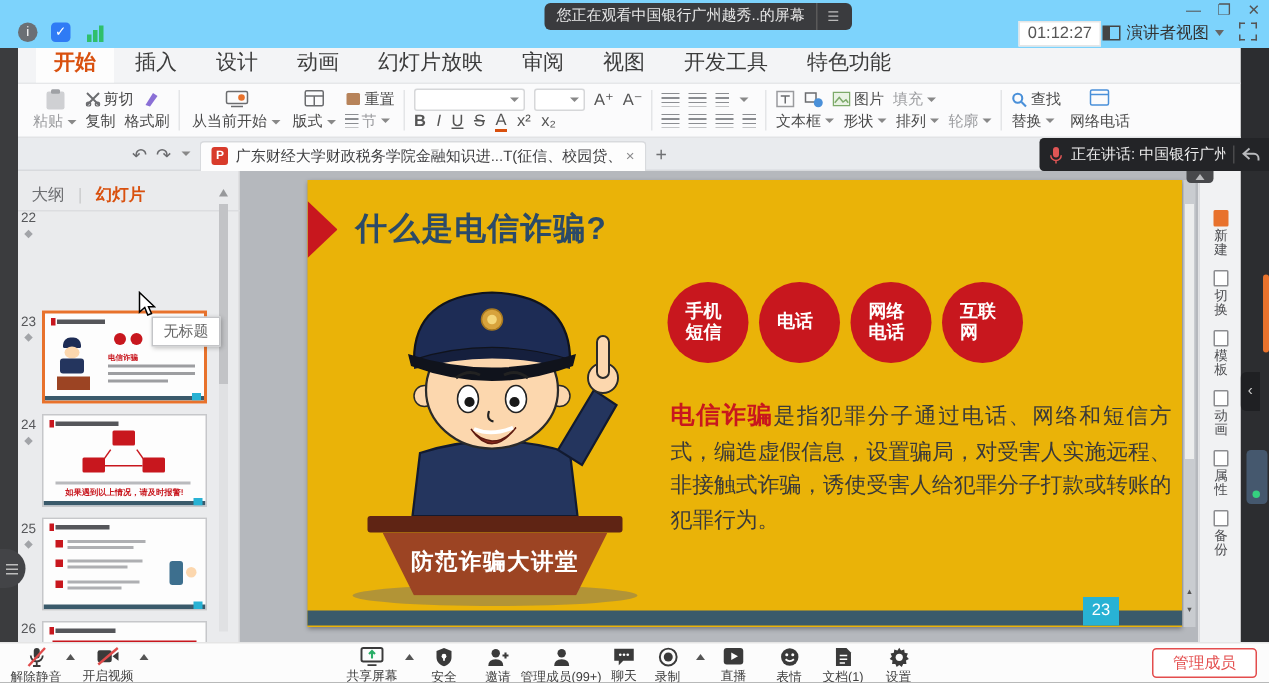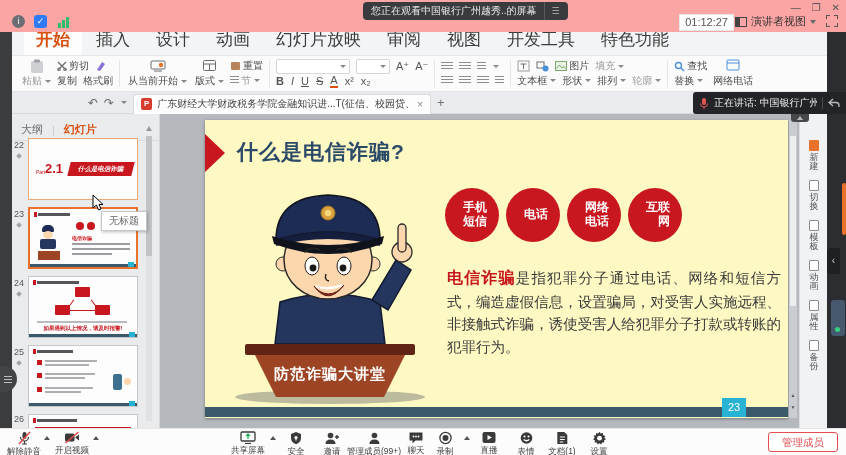--- a/index.html
+++ b/index.html
@@ -2,21 +2,21 @@
 <html><head>
 <meta charset="utf-8">
 <style>
   * { margin:0; padding:0; box-sizing:border-box; }
   html,body { background:#888; }
   body { font-family:"Liberation Sans","DejaVu Sans",sans-serif; }
   .screen { position:relative; width:846px; height:455px; background:#fff; overflow:hidden;
             font-family:"Liberation Sans","DejaVu Sans",sans-serif; }
 
   
-  .topbar { position:absolute; left:0; top:0; width:846px; height:32px; background:#fca5a5; z-index:40; }
+  .topbar { position:absolute; left:0; top:0; width:846px; height:32px; background:#7dd3fc; z-index:40; }
   .banner-pill { position:absolute; left:363px; top:2px; height:18px; background:#3a3b3e; border-radius:4px;
                  color:#e8e8e8; font-size:10px; line-height:18px; padding:0 8px; display:flex; align-items:center; gap:7px; white-space:nowrap; }
   .banner-menu { color:#bbb; font-size:9px; border-left:1px solid #5a5a5a; padding-left:7px; }
   .win-controls { position:absolute; right:6px; top:2px; display:flex; gap:11px; color:#555; font-size:10px; }
   .win-controls span { cursor:default; }
   .top-row { position:absolute; left:0; top:12px; width:846px; height:20px; }
   .tb-ico { position:absolute; top:3px; width:13px; height:13px; border-radius:3px; }
   .ico-info { left:12px; background:#6b6f74; border-radius:50%; color:#fff; font-size:9px; text-align:center; line-height:13px; }
   .ico-shield { left:34px; background:#2f7bf5; color:#fff; font-size:9px; text-align:center; line-height:13px; }
   .ico-signal { left:58px; display:flex; align-items:flex-end; gap:1px; }
@@ -40,21 +40,21 @@
                   color:#cfcfcf; font-size:10px; text-align:center; line-height:26px; z-index:6; }
   .video-sliver { position:absolute; right:1px; top:300px; width:14px; height:36px; background:#45586e; border-radius:3px; z-index:6; }
   .video-sliver:after { content:""; position:absolute; left:4px; bottom:4px; width:5px; height:5px; border-radius:50%; background:#35d07f; }
   .left-handle { position:absolute; left:0; top:366px; width:17px; height:26px; background:#434447; border-radius:0 13px 13px 0; z-index:8;
                  display:flex; flex-direction:column; justify-content:center; gap:2px; padding-left:4px; }
   .left-handle i { display:block; width:8px; height:1px; background:#bdbdbd; }
 
   
   .ribbon-tabs { position:absolute; left:12px; top:32px; width:815px; height:24px; background:#f3f4f6; border-bottom:1px solid #e6e7e9;
                  display:flex; align-items:flex-end; padding-left:12px; gap:2px; z-index:10; }
-  .rtab { font-size:17px; color:#3c3c3c; padding:4px 12px; white-space:nowrap; }
+  .rtab { font-size:14px; color:#3c3c3c; padding:4px 12px; white-space:nowrap; }
   .rtab.active { background:#fdfdfd; color:#d9500e; font-weight:bold; border-radius:3px 3px 0 0; }
   .ribbon-tools { position:absolute; left:12px; top:56px; width:815px; height:36px; background:#fbfbfc; border-bottom:1px solid #e2e3e5;
                   display:flex; align-items:stretch; padding:2px 2px 2px 8px; gap:4px; z-index:10; overflow:hidden; white-space:nowrap; }
   .rt-divider { width:1px; background:#e4e5e7; margin:2px 2px; flex:none; }
   .rt-col { display:flex; flex-direction:column; justify-content:space-between; padding:1px 0; }
   .rt-row { display:flex; align-items:center; gap:6px; height:15px; }
   .rt-btn { font-size:10px; color:#4a4a4a; display:inline-flex; align-items:center; gap:2px; white-space:nowrap; }
   .rt-btn.dim { color:#9a9b9e; }
   .big-btn { display:flex; flex-direction:column; align-items:center; justify-content:space-between; font-size:10px; color:#4a4a4a; padding:1px 2px; }
   .big-btn svg { flex:none; }
@@ -124,26 +124,26 @@
   .t25-cart1 { position:absolute; left:84px; top:28px; width:9px; height:16px; background:#3d6f8e; border-radius:2px; }
   .t25-cart2 { position:absolute; left:95px; top:32px; width:7px; height:7px; background:#fcd7ae; border-radius:50%; }
   
   .t26-red { position:absolute; left:6px; top:12px; width:96px; height:7px; background:#c8171e; }
   .pscroll { position:absolute; left:134px; top:22px; width:6px; height:285px; background:#e0e1e3; }
   .pscroll-thumb { position:absolute; left:0; top:0; width:6px; height:120px; background:#c2c3c6; }
   .pscroll-up { position:absolute; left:134px; top:12px; width:0; height:0; border-left:3px solid transparent; border-right:3px solid transparent; border-bottom:5px solid #97989b; }
 
   
   .editing { position:absolute; left:160px; top:114px; width:639px; height:314px; background:#b5b8bd; z-index:4; }
-  .slide { position:absolute; left:205px; top:120px; width:583px; height:298px; background:#fef9c3; box-shadow:0 1px 3px rgba(0,0,0,.35); z-index:5; }
+  .slide { position:absolute; left:205px; top:120px; width:583px; height:298px; background:#eab308; box-shadow:0 1px 3px rgba(0,0,0,.35); z-index:5; }
   .slide-arrow { position:absolute; left:0; top:14px; width:20px; height:38px; background:#c8171e;
                  clip-path:polygon(0 0,100% 50%,0 100%); }
   .slide-title { position:absolute; left:32px; top:18px; font-size:21px; font-weight:bold; color:#2b4a68; letter-spacing:1px; }
   .circle { position:absolute; top:68px; width:54px; height:54px; border-radius:50%; background:#c8171e; display:flex; align-items:center; justify-content:center; }
-  .circle span { display:block; width:30px; text-align:right; color:#fff; font-size:12px; font-weight:bold; line-height:1.15; }
+  .circle span { display:block; width:30px; text-align:left; color:#fff; font-size:12px; font-weight:bold; line-height:1.15; }
   .slide-body { position:absolute; left:242px; top:146px; width:334px; font-size:14.5px; line-height:1.55; color:#3a3a3a; text-align:justify;font-family:Liberation Serif, serif; }
   .slide-body .hl { color:#c8171e; font-weight:bold; font-size:16px; }
   .podium { position:absolute; left:40px; top:224px; width:170px; height:58px; }
   .podium-shadow { position:absolute; left:-10px; top:46px; width:190px; height:14px; background:rgba(110,110,110,.45); border-radius:50%; }
   .podium-top { position:absolute; left:0; top:0; width:170px; height:11px; background:#5f2414; border-radius:2px; }
   .podium-body { position:absolute; left:10px; top:11px; width:150px; height:42px; background:#9c4423;
                  clip-path:polygon(0 0,100% 0,86% 100%,14% 100%);
                  color:#fff; font-size:15px; font-weight:bold; text-align:center; padding-top:10px; letter-spacing:1px; }
   .officer { position:absolute; left:25px; top:60px; }
   .slide-footbar { position:absolute; left:0; bottom:1px; width:100%; height:10px; background:#3a5a6b; }
@@ -442,25 +442,20 @@
 
   <div class="thumb-panel">
     <div class="panel-tabs">
       <span class="ptab">大纲</span>
       <span class="ptab-div">|</span>
       <span class="ptab active">幻灯片</span>
     </div>
 
     <span class="thumb-num" style="left:0;top:26px">22</span>
     <span class="thumb-star" style="left:5px;top:40px"></span>
-    <div class="thumb semi" style="top:24px">
-      <span class="t22-part">Part</span>
-      <span class="t22-num">2.1</span>
-      <span class="t22-banner">什么是电信诈骗</span>
-    </div>
 
     <span class="thumb-num" style="left:0;top:95px">23</span>
     <span class="thumb-star" style="left:5px;top:109px"></span>
     <div class="thumb sel" style="top:93px">
       <span class="t-flag"></span>
         <span class="t-title" style="width:32px"></span>
       <span class="t23-cap"></span>
         <span class="t23-face"></span>
         <span class="t23-body"></span>
         <span class="t23-podium"></span>

